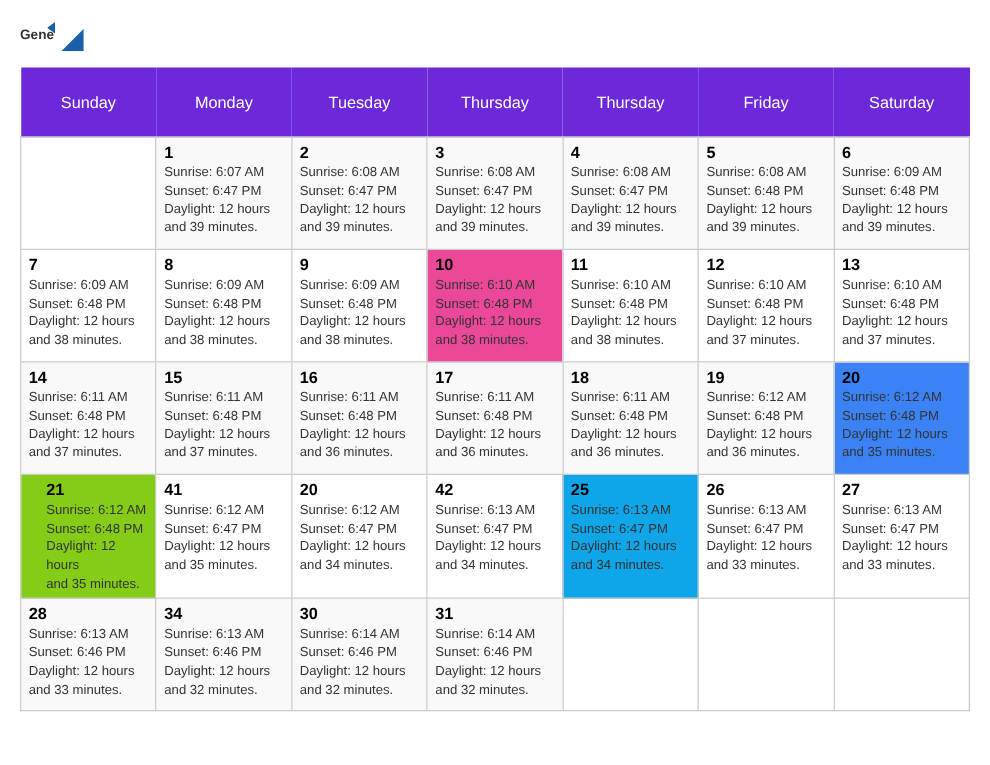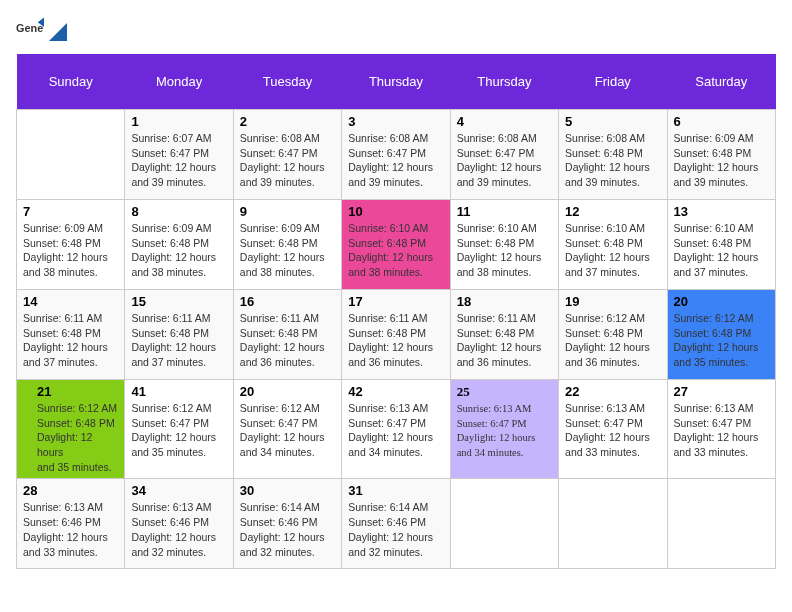--- a/index.html
+++ b/index.html
@@ -287,29 +287,29 @@
 Daylight: 12 hours
 and 34 minutes.</div>
         </td>
         <td style="background: rgb(255, 255, 255);">
           <span class="day-number">42</span>
           <div class="day-info" style="white-space: pre-line;">Sunrise: 6:13 AM
 Sunset: 6:47 PM
 Daylight: 12 hours
 and 34 minutes.</div>
         </td>
-        <td style="background: #c4b5fd; font-family: Liberation Serif, serif;">
+        <td style="background: #0ea5e9;">
           <span class="day-number">25</span>
           <div class="day-info" style="white-space: pre-line;">Sunrise: 6:13 AM
 Sunset: 6:47 PM
 Daylight: 12 hours
 and 34 minutes.</div>
         </td>
         <td style="background: rgb(255, 255, 255);">
-          <span class="day-number">22</span>
+          <span class="day-number">26</span>
           <div class="day-info" style="white-space: pre-line;">Sunrise: 6:13 AM
 Sunset: 6:47 PM
 Daylight: 12 hours
 and 33 minutes.</div>
         </td>
         <td style="background: rgb(255, 255, 255);">
           <span class="day-number">27</span>
           <div class="day-info" style="white-space: pre-line;">Sunrise: 6:13 AM
 Sunset: 6:47 PM
 Daylight: 12 hours

